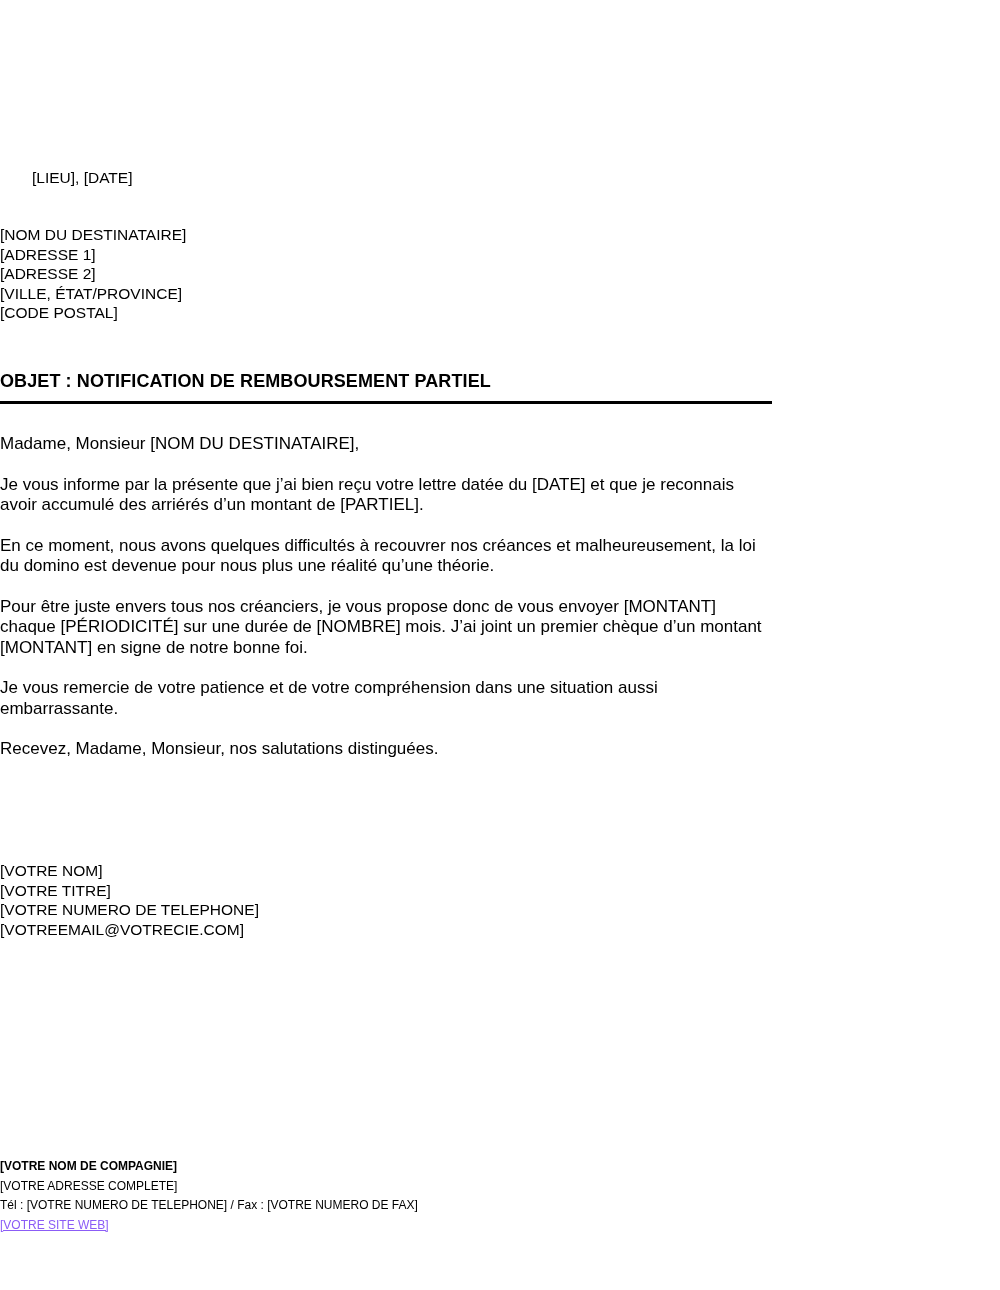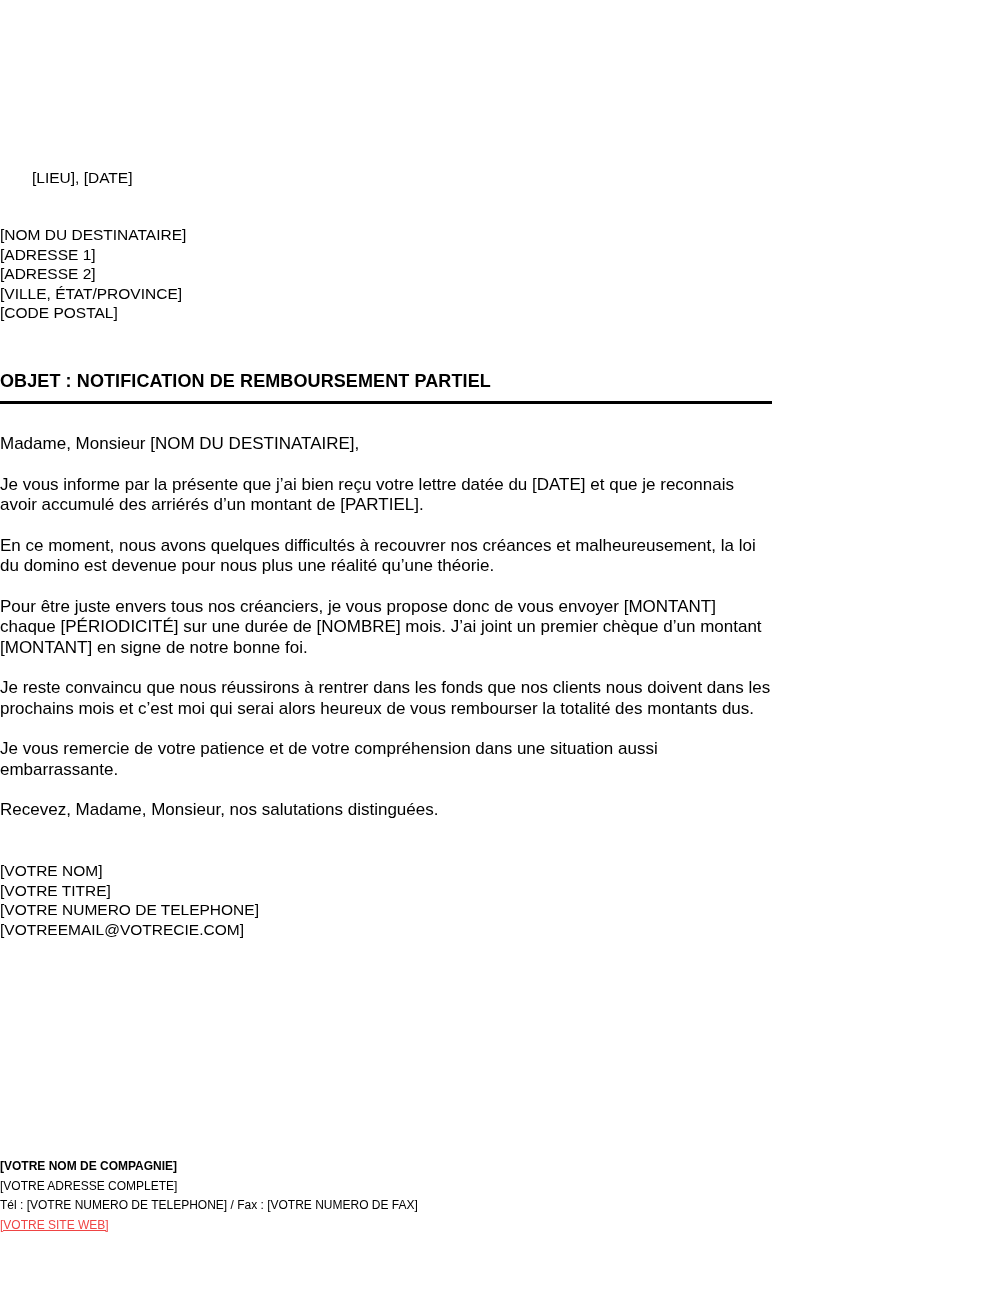--- a/index.html
+++ b/index.html
@@ -101,21 +101,21 @@
     right: 0;
     top: 1157px;
     text-align: left;
     font-size: 12px;
     line-height: 19.5px;
   }
   .footer .company {
     font-weight: bold;
   }
   .footer .weblink {
-    color: #ef4444;
+    color: #8b5cf6;
     text-decoration: underline;
     cursor: pointer;
   }
 </style>
 </head>
 <body>
 
 <div class="page">
 
   <div class="date-line">
@@ -132,21 +132,20 @@
 
   <div class="subject">OBJET : NOTIFICATION DE REMBOURSEMENT PARTIEL</div>
 
   <div class="rule"></div>
 
   <div class="body-wrap">
     <p class="para salutation">Madame, Monsieur [NOM DU DESTINATAIRE],</p>
     <p class="para">Je vous informe par la présente que j’ai bien reçu votre lettre datée du [DATE] et que je reconnais avoir accumulé des arriérés d’un montant de [PARTIEL].</p>
     <p class="para">En ce moment, nous avons quelques difficultés à recouvrer nos créances et malheureusement, la loi du domino est devenue pour nous plus une réalité qu’une théorie.</p>
     <p class="para">Pour être juste envers tous nos créanciers, je vous propose donc de vous envoyer [MONTANT] chaque [PÉRIODICITÉ] sur une durée de [NOMBRE] mois. J’ai joint un premier chèque d’un montant [MONTANT] en signe de notre bonne foi.</p>
-    <p class="para">Je reste convaincu que nous réussirons à rentrer dans les fonds que nos clients nous doivent dans les prochains mois et c’est moi qui serai alors heureux de vous rembourser la totalité des montants dus.</p>
     <p class="para">Je vous remercie de votre patience et de votre compréhension dans une situation aussi embarrassante.</p>
     <p class="para closing">Recevez, Madame, Monsieur, nos salutations distinguées.</p>
   </div>
 
   <div class="signature">
     <div class="block">[VOTRE NOM]</div>
     <div class="block">[VOTRE TITRE]</div>
     <div class="block">[VOTRE NUMERO DE TELEPHONE]</div>
     <div class="block">[VOTREEMAIL@VOTRECIE.COM]</div>
   </div>

